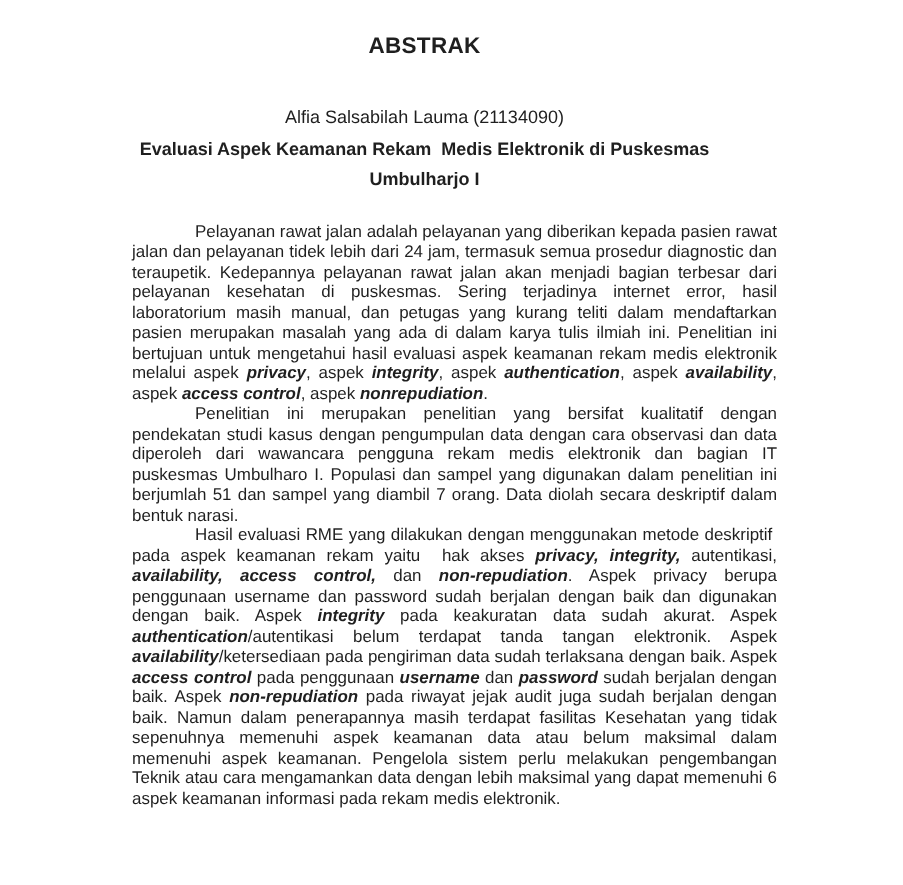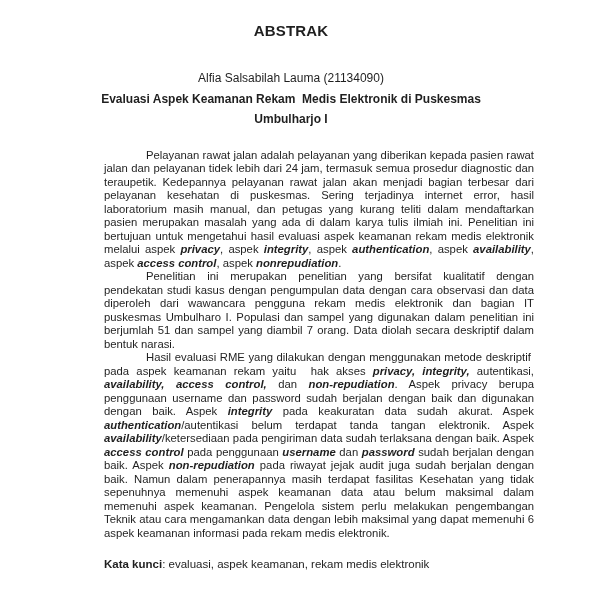--- a/index.html
+++ b/index.html
@@ -15,21 +15,20 @@
     color: #1f1f1f;
     -webkit-font-smoothing: antialiased;
   }
   .page {
     position: relative;
     width: 534px;
     height: 590px;
     padding-top: 22px;
     box-sizing: border-box;
     background: #ffffff;
-    padding-left: 16px;
   }
   .doc-title {
     margin: 0;
     font-size: 15px;
     line-height: 18px;
     font-weight: 700;
     text-align: center;
     transform: translateX(16px);
     letter-spacing: 0.2px;
   }
@@ -84,15 +83,14 @@
     <div class="thesis-title">Umbulharjo I</div>
   </div>
 
   <div class="body-block">
 
   <p class="para"><span>Pelayanan rawat jalan adalah pelayanan yang diberikan kepada pasien rawat jalan dan pelayanan tidek lebih dari 24 jam, termasuk semua prosedur diagnostic dan teraupetik. Kedepannya pelayanan rawat jalan akan menjadi bagian terbesar dari pelayanan kesehatan di puskesmas. Sering terjadinya internet error, hasil laboratorium masih manual, dan petugas yang kurang teliti dalam mendaftarkan pasien merupakan masalah yang ada di dalam karya tulis ilmiah ini. Penelitian ini bertujuan untuk mengetahui hasil evaluasi aspek keamanan rekam medis elektronik melalui aspek </span><em>privacy</em><span>, aspek </span><em>integrity</em><span>, aspek </span><em>authentication</em><span>, aspek </span><em>availability</em><span>, aspek </span><em>access control</em><span>, aspek </span><em>nonrepudiation</em><span>.</span></p>
       <p class="para"><span>Penelitian ini merupakan penelitian yang bersifat kualitatif dengan pendekatan studi kasus dengan pengumpulan data dengan cara observasi dan data diperoleh dari wawancara pengguna rekam medis elektronik dan bagian IT puskesmas Umbulharo I. Populasi dan sampel yang digunakan dalam penelitian ini berjumlah 51 dan sampel yang diambil 7 orang. Data diolah secara deskriptif dalam bentuk narasi.</span></p>
       <p class="para"><span>Hasil evaluasi RME yang dilakukan dengan menggunakan metode deskriptif&nbsp; pada aspek keamanan rekam yaitu&nbsp; hak akses </span><em>privacy, integrity,</em><span> autentikasi, </span><em>availability, access control,</em><span> dan </span><em>non-repudiation</em><span>. Aspek privacy berupa penggunaan username dan password sudah berjalan dengan baik dan digunakan dengan baik. Aspek </span><em>integrity</em><span> pada keakuratan data sudah akurat. Aspek </span><em>authentication</em><span>/autentikasi belum terdapat tanda tangan elektronik. Aspek </span><em>availability</em><span>/ketersediaan pada pengiriman data sudah terlaksana dengan baik. Aspek </span><em>access control</em><span> pada penggunaan </span><em>username</em><span> dan </span><em>password</em><span> sudah berjalan dengan baik. Aspek </span><em>non-repudiation</em><span> pada riwayat jejak audit juga sudah berjalan dengan baik. Namun dalam penerapannya masih terdapat fasilitas Kesehatan yang tidak sepenuhnya memenuhi aspek keamanan data atau belum maksimal dalam memenuhi aspek keamanan. Pengelola sistem perlu melakukan pengembangan Teknik atau cara mengamankan data dengan lebih maksimal yang dapat memenuhi 6 aspek keamanan informasi pada rekam medis elektronik.</span></p>
     </div>
 
-  <p class="keywords"><strong>Kata kunci</strong><span>: evaluasi, aspek keamanan, rekam medis elektronik</span></p>
 
 </div>
 
 </body></html>

